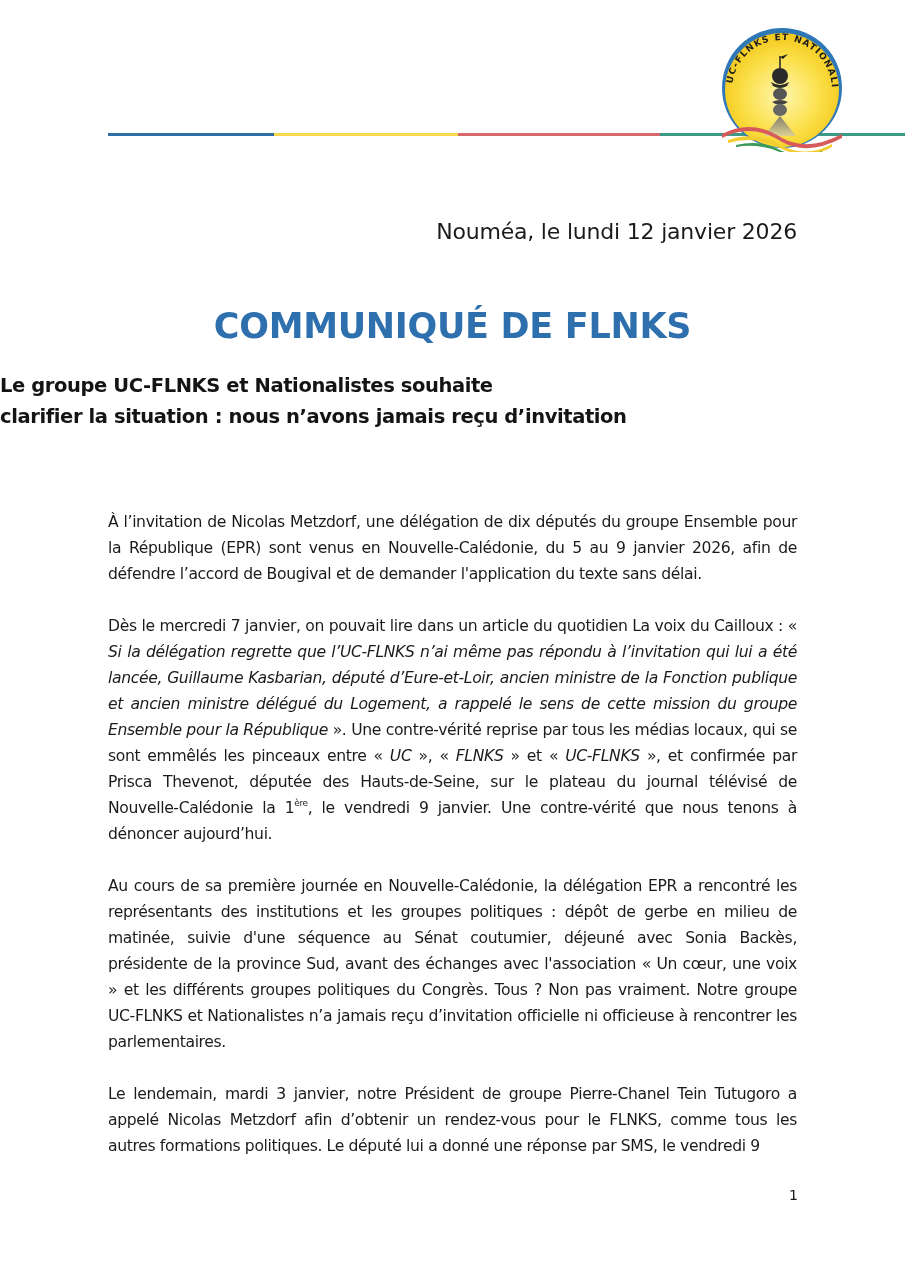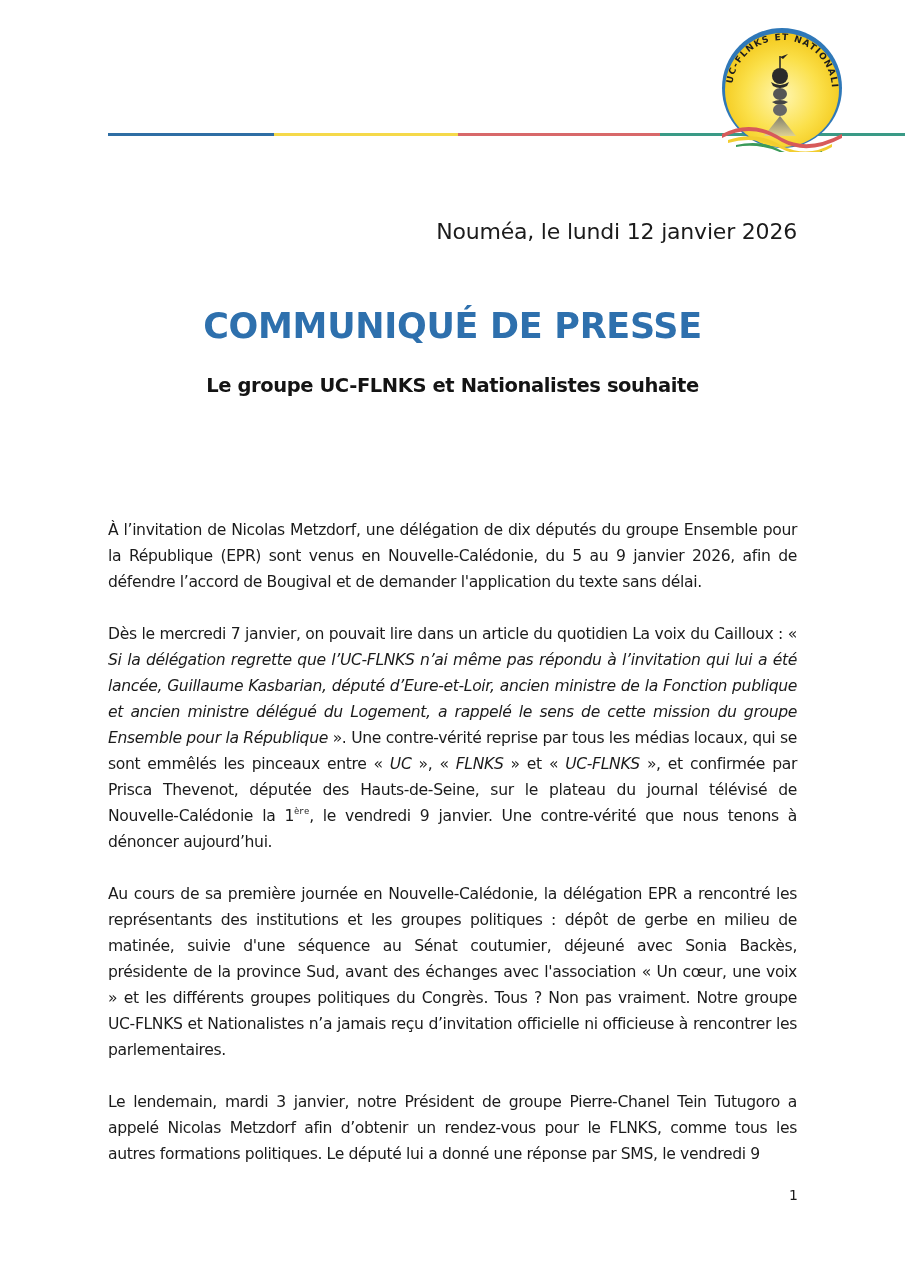--- a/index.html
+++ b/index.html
@@ -54,42 +54,41 @@
       font-weight: bold;
       font-size: 35px;
       letter-spacing: -0.3px;
     }
 
     .subtitle {
       position: absolute;
       left: 0;
       width: 905px;
       top: 370px;
-      text-align: center;
       font-weight: bold;
       font-size: 19.5px;
       line-height: 31px;
       letter-spacing: -0.4px;
       color: #141414;
     }
 
     .body {
       position: absolute;
       left: 108px;
       width: 689px;
       top: 501px;
       font-size: 15.6px;
       line-height: 26px;
       text-align: justify;
       letter-spacing: -0.35px;
     }
-    .body p { margin: 16px 0 26px 0; }
+    .body p { margin: 8px 0 26px 0; }
     .body p.last { margin-bottom: 0; }
     .body em { }
-    .body sup { font-size: 9px; line-height: 0; vertical-align: 7px; font-family: Liberation Mono, monospace; }
+    .body sup { font-size: 9px; line-height: 0; vertical-align: 7px; }
 
     .page-number {
       position: absolute;
       left: 789px;
       top: 1187px;
       font-size: 14px;
     }
   </style>
 </head>
 <body style="color: rgb(27, 27, 27);">
@@ -131,24 +130,25 @@
     <path d="M46 112 L62 92 L78 112 Z" fill="url(#mount)" opacity="0.85"></path>
 
     <path d="M4 110 q30 -16 60 4 q26 14 60 -4 l0 4 q-34 18 -60 4 q-30 -20 -60 -4 z" fill="#d75a5a"></path>
     <path d="M10 116 q28 -10 54 6 q26 12 50 -2 l0 3 q-24 14 -50 2 q-26 -14 -54 -6 z" fill="#f2cd2f"></path>
     <path d="M18 121 q26 -6 46 6 q22 8 40 0 l0 2 q-18 8 -40 0 q-22 -10 -46 -6 z" fill="#3a9a5a"></path>
   </svg>
 </div>
 
 <div class="date-line">Nouméa, le lundi 12 janvier 2026</div>
 
-<div class="main-title" style="color:#2e70ad;">COMMUNIQUÉ DE PRESSE</div>
+<div class="main-title" style="color:#2e70ad;">COMMUNIQUÉ DE FLNKS</div>
 
 <div class="subtitle">
   <div>Le groupe UC-FLNKS et Nationalistes souhaite</div>
+  <div>clarifier la situation : nous n’avons jamais reçu d’invitation</div>
 </div>
 
 <div class="body">
   <p>À l’invitation de Nicolas Metzdorf, une délégation de dix députés du groupe Ensemble pour la République (EPR) sont venus en Nouvelle-Calédonie, du 5 au 9 janvier 2026, afin de défendre l’accord de Bougival et de demander l'application du texte sans délai.</p>
   <p><span>Dès le mercredi 7 janvier, on pouvait lire dans un article du quotidien La voix du Cailloux : </span><span>« </span><em>Si la délégation regrette que l’UC-FLNKS n’ai même pas répondu à l’invitation qui lui a été lancée, Guillaume Kasbarian, député d’Eure-et-Loir, ancien ministre de la Fonction publique et ancien ministre délégué du Logement, a rappelé le sens de cette mission du groupe Ensemble pour la République</em><span> ». </span><span>Une contre-vérité reprise par tous les médias locaux, qui se sont emmêlés les pinceaux entre « </span><em>UC</em><span> », « </span><em>FLNKS</em><span> » et « </span><em>UC-FLNKS</em><span> », et confirmée par Prisca Thevenot, députée des Hauts-de-Seine, sur le plateau du journal télévisé de Nouvelle-Calédonie la 1</span><sup>ère</sup><span>, le vendredi 9 janvier. Une contre-vérité que nous tenons à dénoncer aujourd’hui.</span></p>
   <p>Au cours de sa première journée en Nouvelle-Calédonie, la délégation EPR a rencontré les représentants des institutions et les groupes politiques : dépôt de gerbe en milieu de matinée, suivie d'une séquence au Sénat coutumier, déjeuné avec Sonia Backès, présidente de la province Sud, avant des échanges avec l'association « Un cœur, une voix » et les différents groupes politiques du Congrès. Tous ? Non pas vraiment. Notre groupe UC-FLNKS et Nationalistes n’a jamais reçu d’invitation officielle ni officieuse à rencontrer les parlementaires.</p>
   <p class="last">Le lendemain, mardi 3 janvier, notre Président de groupe Pierre-Chanel Tein Tutugoro a appelé Nicolas Metzdorf afin d’obtenir un rendez-vous pour le FLNKS, comme tous les autres formations politiques. Le député lui a donné une réponse par SMS, le vendredi 9</p>
 </div>
 
 <div class="page-number">1</div>

